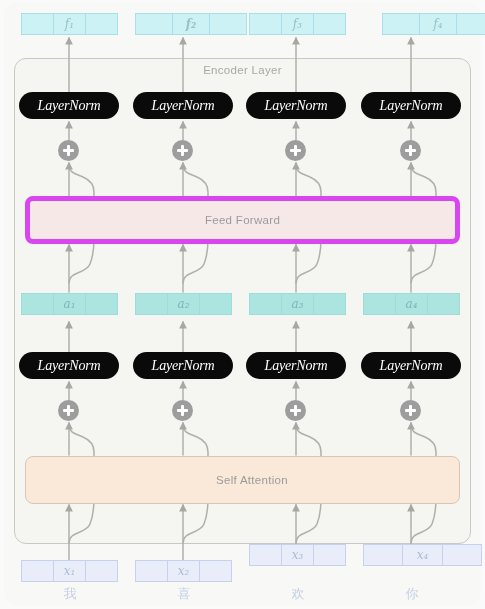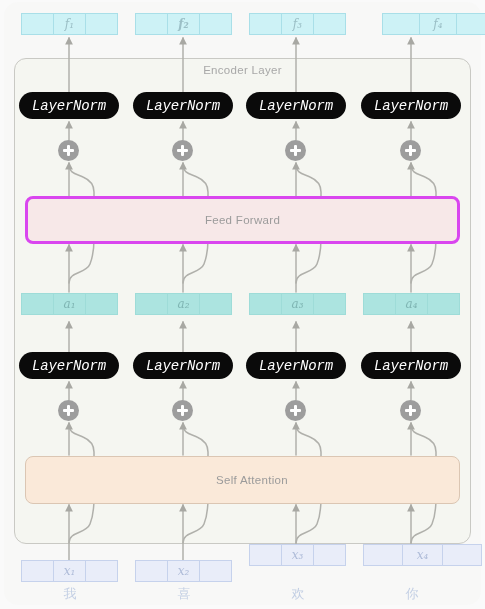--- a/index.html
+++ b/index.html
@@ -106,21 +106,21 @@
   }
 
   
   .layernorm {
     position: absolute;
     width: 100px;
     height: 27px;
     background: #0a0a0a;
     border-radius: 14px;
     color: #ffffff;
-    font-family: Liberation Mono, monospace;
+    font-family: Liberation Serif, serif;
     font-style: italic;
     font-size: 14px;
     display: flex;
     align-items: center;
     justify-content: center;
     letter-spacing: -0.2px;
   }
 
   
   .addnode {
@@ -152,21 +152,21 @@
     box-sizing: border-box;
     display: flex;
     align-items: center;
     justify-content: center;
     font-size: 11.5px;
     color: #9b9b9b;
     letter-spacing: 0.3px;
   }
   .sublayer.ff {
     background: #f7e8e8;
-    border: 3px solid #d946ef;
+    border: 5px solid #d946ef;
   }
   .sublayer.sa {
     background: #fae9d9;
     border: 1px solid #dbc6b3;
   }
 </style>
 </head>
 <body>
 
 <div id="canvas">
@@ -246,21 +246,21 @@
       <path d="M 411 92 L 411 38" marker-end="url(#arw)"></path>
     </g>
   </svg>
 
   <div class="vec f" style="left:21px; top:13px; width:97px;">
     <div class="cell"></div>
     <div class="cell"></div>
     <div class="cell"></div>
     <div class="vec-label">f₁</div>
   </div>
-  <div class="vec f" style="left:135px; top:13px; width:97px;font-weight:bold;">
+  <div class="vec f" style="left:135px; top:13px; width:112px;font-weight:bold;">
     <div class="cell"></div>
     <div class="cell"></div>
     <div class="cell"></div>
     <div class="vec-label">f₂</div>
   </div>
   <div class="vec f" style="left:249px; top:13px; width:97px;">
     <div class="cell"></div>
     <div class="cell"></div>
     <div class="cell"></div>
     <div class="vec-label">f₃</div>

